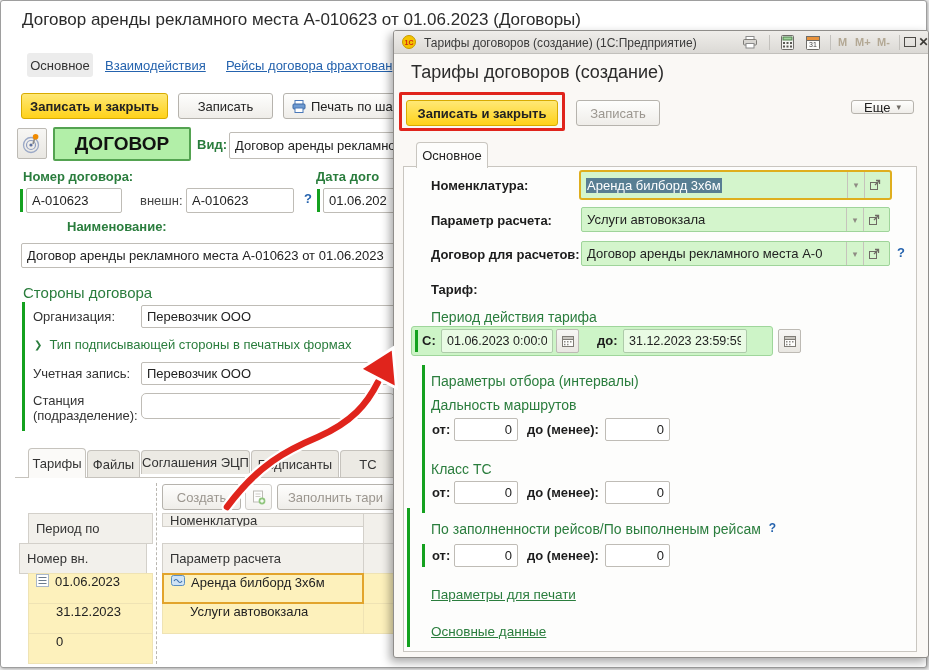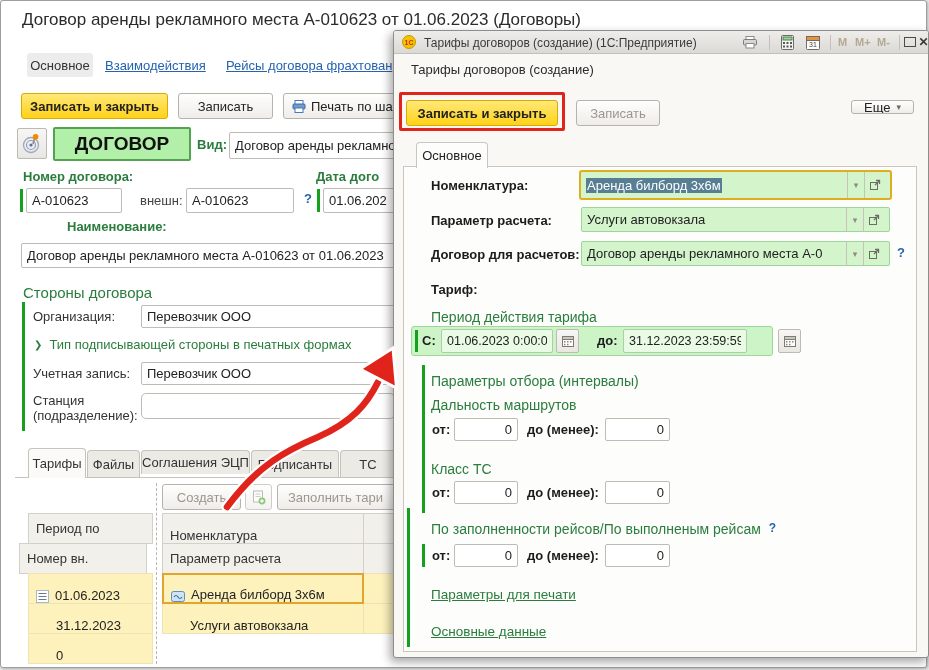--- a/index.html
+++ b/index.html
@@ -44,21 +44,21 @@
   .sel{background:#587e93;color:#fff;padding:0 1px;}
   
   .btab{display:flex;align-items:center;justify-content:center;font-size:13px;color:#333;
         border:1px solid #c6c3bd;border-bottom:none;border-radius:4px 4px 0 0;background:#eceae4;cursor:pointer;}
   .btab.active{background:#fbfaf8;z-index:3;}
   .navtab-active{background:#ececec;border-radius:3px;display:flex;align-items:center;justify-content:center;color:#333;}
   
   .cell{background:#f2f0eb;border:1px solid #d3d0ca;font-size:13px;color:#333;
         display:flex;align-items:center;padding:0 7px;overflow:hidden;white-space:nowrap;}
   .ycell{background:#fdf1bc;border:1px solid #efe3b4;font-size:13px;color:#222;
-         display:flex;align-items:flex-end;padding:0 7px;overflow:hidden;white-space:nowrap;}
+         display:flex;align-items:flex-start;padding:0 7px;overflow:hidden;white-space:nowrap;}
   .vsplit{border-left:1px dashed #b9b6b0;width:0;}
   
   .dtitlebar{background:linear-gradient(#efedea,#dbd9d5);border-bottom:1px solid #c2c0bc;border-radius:2px 2px 0 0;}
   .tb-ico{display:flex;align-items:center;justify-content:center;cursor:pointer;}
   .mem{font-size:11px;font-weight:700;color:#b3a894;cursor:pointer;}
   .tbsep{width:1px;background:#c3c1bd;}
   .annot{z-index:30;pointer-events:none;}
 </style>
 </head>
 <body>
@@ -192,21 +192,21 @@
           <rect x="1.5" y="1" width="9" height="11" fill="#fdfdfd" stroke="#9a978f"></rect>
           <line x1="3.5" y1="4" x2="8.5" y2="4" stroke="#b5b2aa"></line>
           <line x1="3.5" y1="6.5" x2="8.5" y2="6.5" stroke="#b5b2aa"></line>
           <circle cx="10" cy="11" r="3.4" fill="#57a83c"></circle>
           <line x1="10" y1="9.3" x2="10" y2="12.7" stroke="#fff" stroke-width="1.3"></line>
           <line x1="8.3" y1="11" x2="11.7" y2="11" stroke="#fff" stroke-width="1.3"></line>
         </svg>
     </div>
     <div class="abs btn gray-text" style="left:276px;top:483px;width:120px;height:26px;justify-content:flex-start;padding:0 10px;">Заполнить тари</div>
 
-    <div class="abs cell" style="left:161px;top:512px;width:202px;height:31px;align-items:flex-end;">
+    <div class="abs cell" style="left:161px;top:512px;width:202px;height:14px;">
         <span>Номенклатура</span>
       </div>
     <div class="abs cell" style="left:362px;top:512px;width:34px;height:31px;"></div>
     <div class="abs cell" style="left:161px;top:542px;width:202px;height:31px;">
         <span>Параметр расчета</span>
       </div>
     <div class="abs cell" style="left:362px;top:542px;width:34px;height:31px;"></div>
 
     <div class="abs ycell" style="left:362px;top:572px;width:34px;height:31px;"></div>
     <div class="abs ycell" style="left:161px;top:572px;width:202px;height:31px;gap:6px;border:2px solid #e2a42c;z-index:2;">
@@ -262,21 +262,21 @@
     <div class="abs tbsep" style="left:436px;top:4px;height:15px;"></div>
     <div class="abs mem" style="left:444px;top:5px;">M</div>
     <div class="abs mem" style="left:461px;top:5px;">M+</div>
     <div class="abs mem" style="left:483px;top:5px;">M-</div>
     <div class="abs tbsep" style="left:505px;top:4px;height:15px;"></div>
     <div class="abs tb-ico" style="left:509px;top:5px;width:13px;height:12px;">
       <span style="display:block;width:10px;height:8px;border:1.5px solid #4c4a46;"></span>
     </div>
     <div class="abs tb-ico" style="left:523px;top:3px;width:13px;height:16px;font-size:12px;color:#3c3a36;font-weight:700;">✕</div>
 
-    <div class="abs" style="left:17px;top:31px;font-size:13px;color:#2b2b2b;white-space:nowrap;">Тарифы договоров (создание)</div>
+    <div class="abs" style="left:17px;top:31px;font-size:18px;color:#2b2b2b;white-space:nowrap;">Тарифы договоров (создание)</div>
 
     <div class="abs btn yellow" style="left:12px;top:69px;width:152px;height:26px;">Записать и закрыть</div>
     <div class="abs btn gray-text" style="left:182px;top:69px;width:84px;height:26px;">Записать</div>
     <div class="abs btn" style="left:457px;top:69px;width:63px;height:14px;gap:6px;">
       <span>Еще</span>
       <span style="font-size:9px;color:#6e6a64;">▾</span>
     </div>
 
     <div class="abs" style="left:9px;top:135px;width:514px;height:486px;background:#fdfdfc;border:1px solid #c9c6c0;"></div>
     <div class="abs" style="left:22px;top:111px;width:72px;height:26px;background:#fdfdfc;border:1px solid #c9c6c0;border-bottom:none;border-radius:4px 4px 0 0;display:flex;align-items:center;justify-content:center;z-index:2;">

